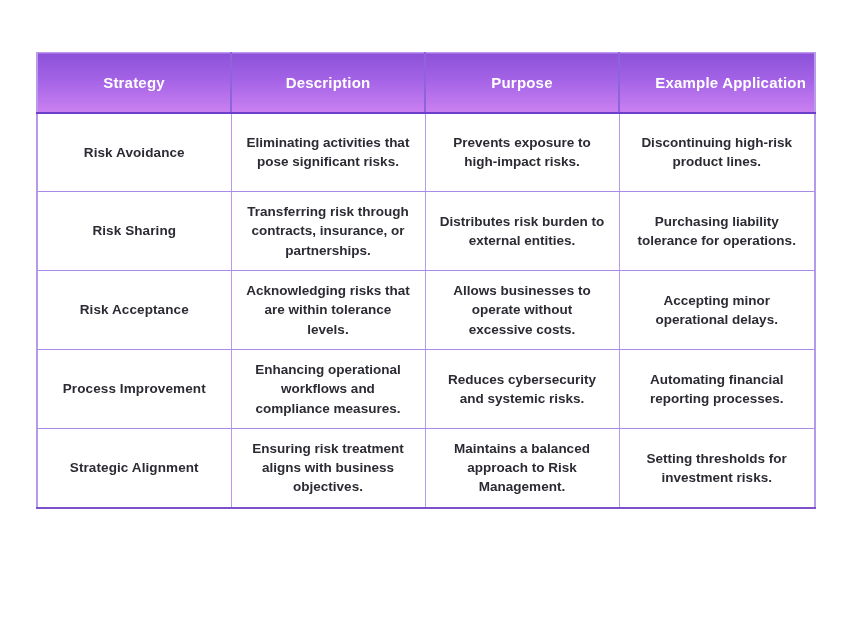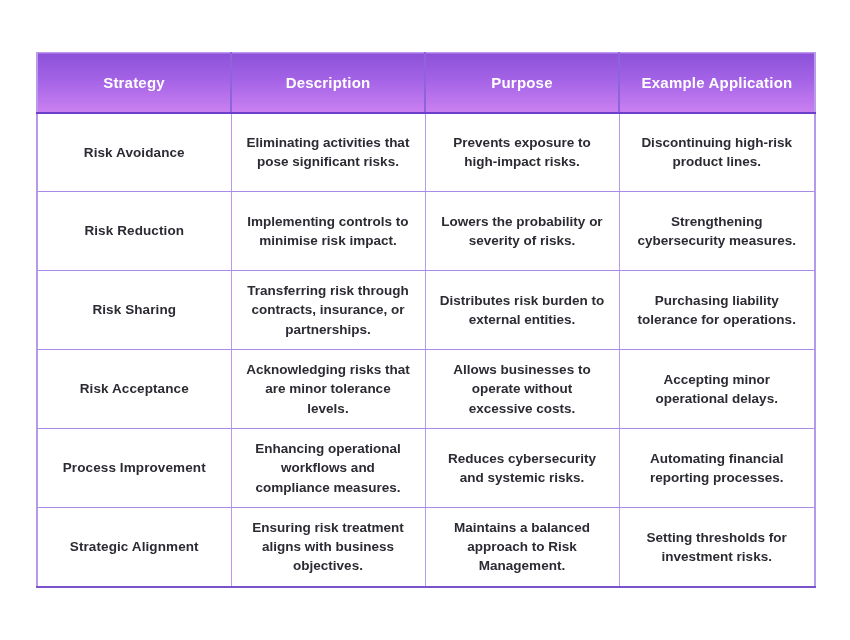--- a/index.html
+++ b/index.html
@@ -53,20 +53,21 @@
     border-right: 2px solid #8E63DC;
     border-bottom: 2px solid #6B3FC9;
     border-top: 1px solid #B99BEB;
     box-sizing: border-box;
   }
   thead th:first-child {
     border-left: 2px solid #B99BEB;
   }
   thead th:last-child {
     border-right: 2px solid #B99BEB;
+    text-align: right;
   }
 
   tbody td {
     border: 1.5px solid #B49AE8;
     border-bottom-color: #A98CE8;
     color: #2B2B33;
     font-size: 13.5px;
     line-height: 1.42;
     text-align: center;
     vertical-align: middle;
@@ -111,34 +112,28 @@
         </tr>
       </thead>
       <tbody>
         <tr>
           <td class="strategy-cell">Risk Avoidance</td>
           <td>Eliminating activities that pose significant risks.</td>
           <td>Prevents exposure to high-impact risks.</td>
           <td>Discontinuing high-risk product lines.</td>
         </tr>
         <tr>
-          <td class="strategy-cell">Risk Reduction</td>
-          <td>Implementing controls to minimise risk impact.</td>
-          <td>Lowers the probability or severity of risks.</td>
-          <td>Strengthening cybersecurity measures.</td>
-        </tr>
-        <tr>
           <td class="strategy-cell">Risk Sharing</td>
           <td>Transferring risk through contracts, insurance, or partnerships.</td>
           <td>Distributes risk burden to external entities.</td>
           <td>Purchasing liability tolerance for operations.</td>
         </tr>
         <tr>
           <td class="strategy-cell">Risk Acceptance</td>
-          <td>Acknowledging risks that are minor tolerance levels.</td>
+          <td>Acknowledging risks that are within tolerance levels.</td>
           <td>Allows businesses to operate without excessive costs.</td>
           <td>Accepting minor operational delays.</td>
         </tr>
         <tr>
           <td class="strategy-cell">Process Improvement</td>
           <td>Enhancing operational workflows and compliance measures.</td>
           <td>Reduces cybersecurity and systemic risks.</td>
           <td>Automating financial reporting processes.</td>
         </tr>
         <tr>

